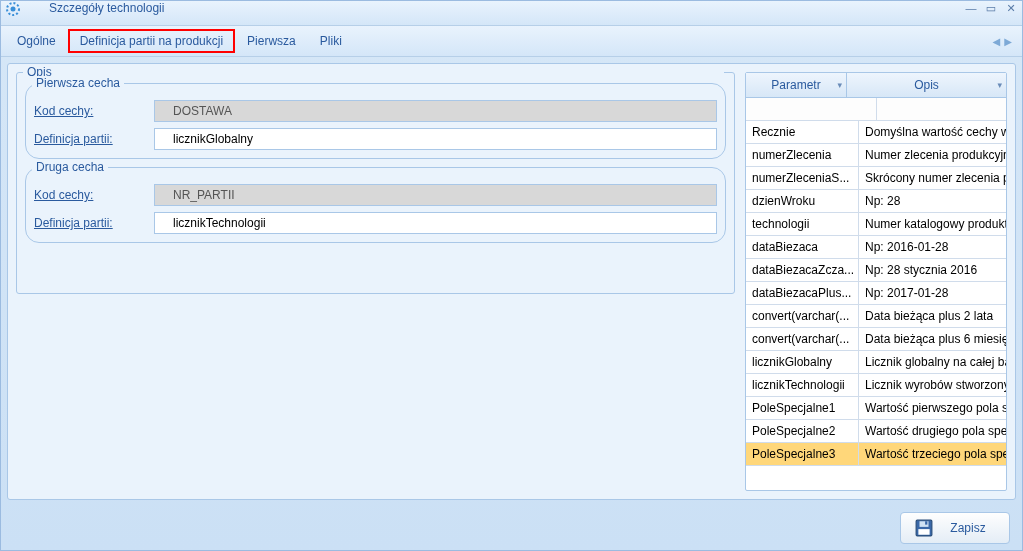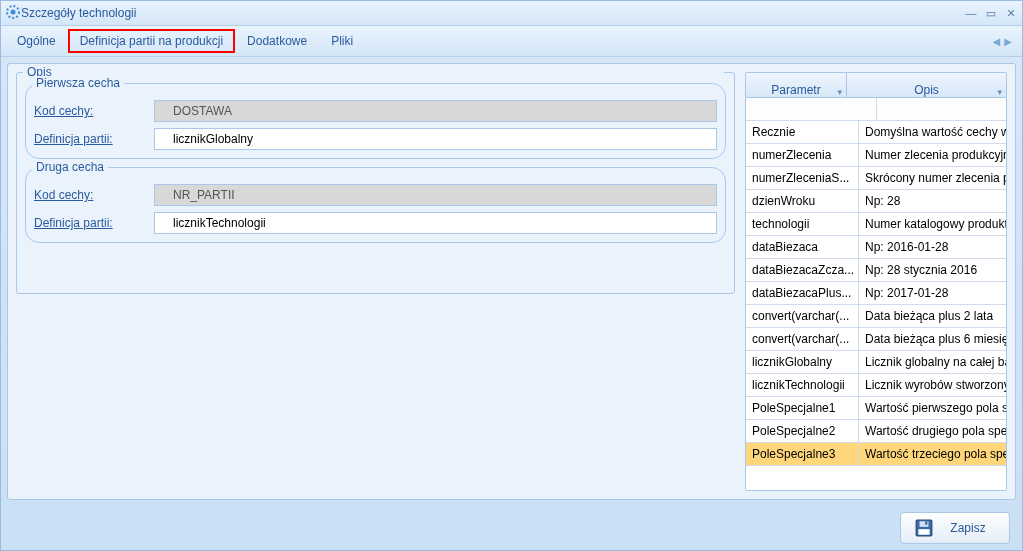--- a/index.html
+++ b/index.html
@@ -19,23 +19,24 @@
   position: relative;
   display: flex;
   flex-direction: column;
 }
 
 
 .title-bar {
   height: 24px;
   background: linear-gradient(to bottom, #e9f3fd, #d4e6f8);
   display: flex;
-  align-items: center;
+  align-items: flex-start;
   padding: 0 4px;
   border-bottom: 1px solid #b6cfe8;
+  gap: 28px;
 }
 .title-bar .title-text {
   color: #2a5a9e;
   font-size: 12px;
   flex: 1;
 }
 .window-controls {
   display: flex;
   gap: 6px;
 }
@@ -184,21 +185,21 @@
 }
 .grid-header {
   display: flex;
   background: linear-gradient(to bottom, #eef5fd, #d7e7f7);
   border-bottom: 1px solid #a9c7e7;
   height: 24px;
 }
 .grid-header-cell {
   flex: 1;
   display: flex;
-  align-items: flex-end;
+  align-items: center;
   justify-content: center;
   border-right: 1px solid #a9c7e7;
   color: #2a5a9e;
   font-weight: normal;
   position: relative;
 }
 .grid-header-cell:last-child { border-right: none; }
 .grid-header-cell .filter-icon {
   position: absolute;
   right: 4px;
@@ -291,21 +292,21 @@
     <div class="window-controls">
       <span>—</span>
       <span>▭</span>
       <span>✕</span>
     </div>
   </div>
 
   <div class="tabs-bar">
     <div class="tab">Ogólne</div>
     <div class="tab active">Definicja partii na produkcji</div>
-    <div class="tab">Dodatkowe</div>
+    <div class="tab">Pierwsza</div>
     <div class="tab">Pliki</div>
     <div class="tabs-spacer"></div>
     <div class="tabs-arrows">
       <span>◀</span>
       <span>▶</span>
     </div>
   </div>
 
   <div class="content-area">
 

